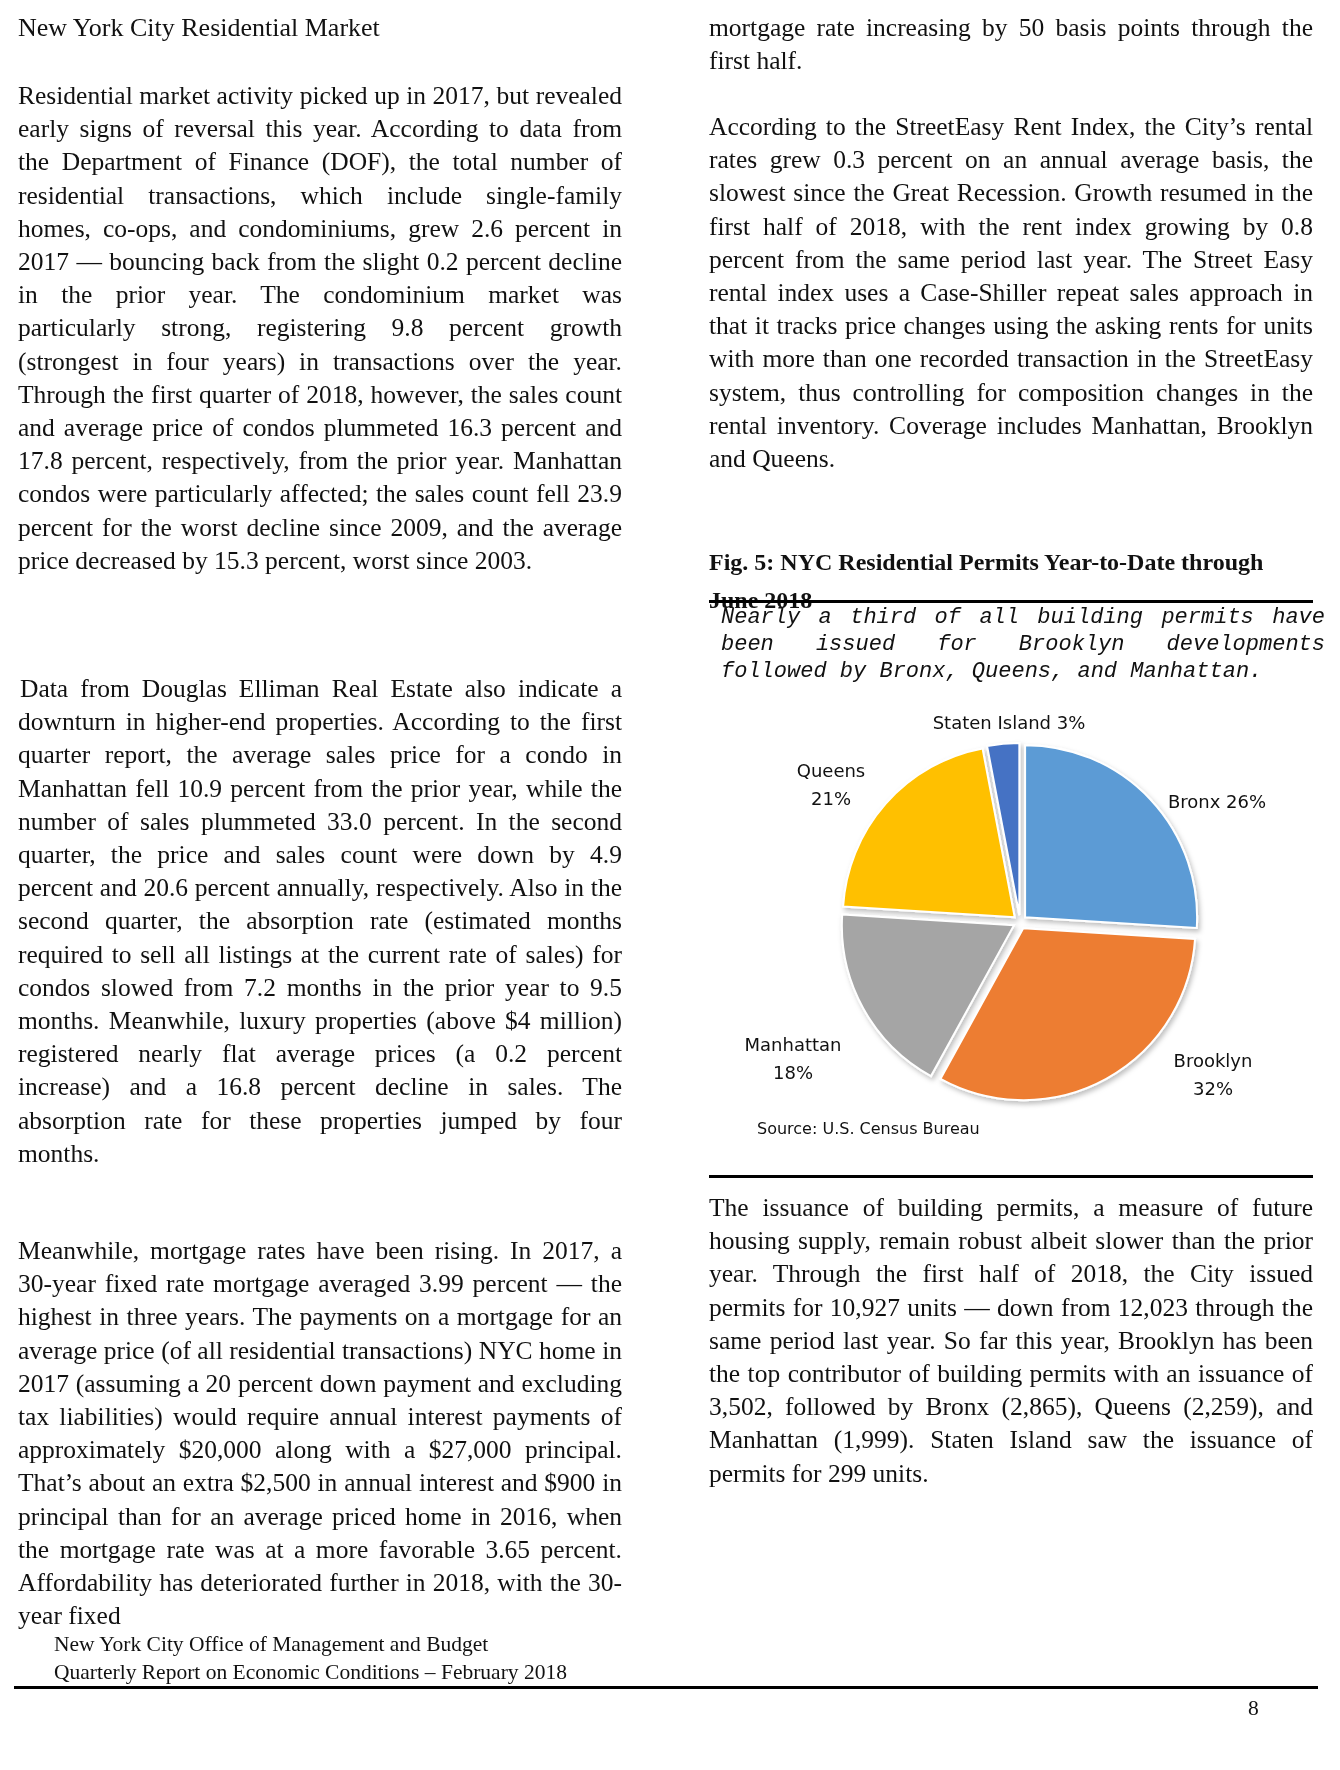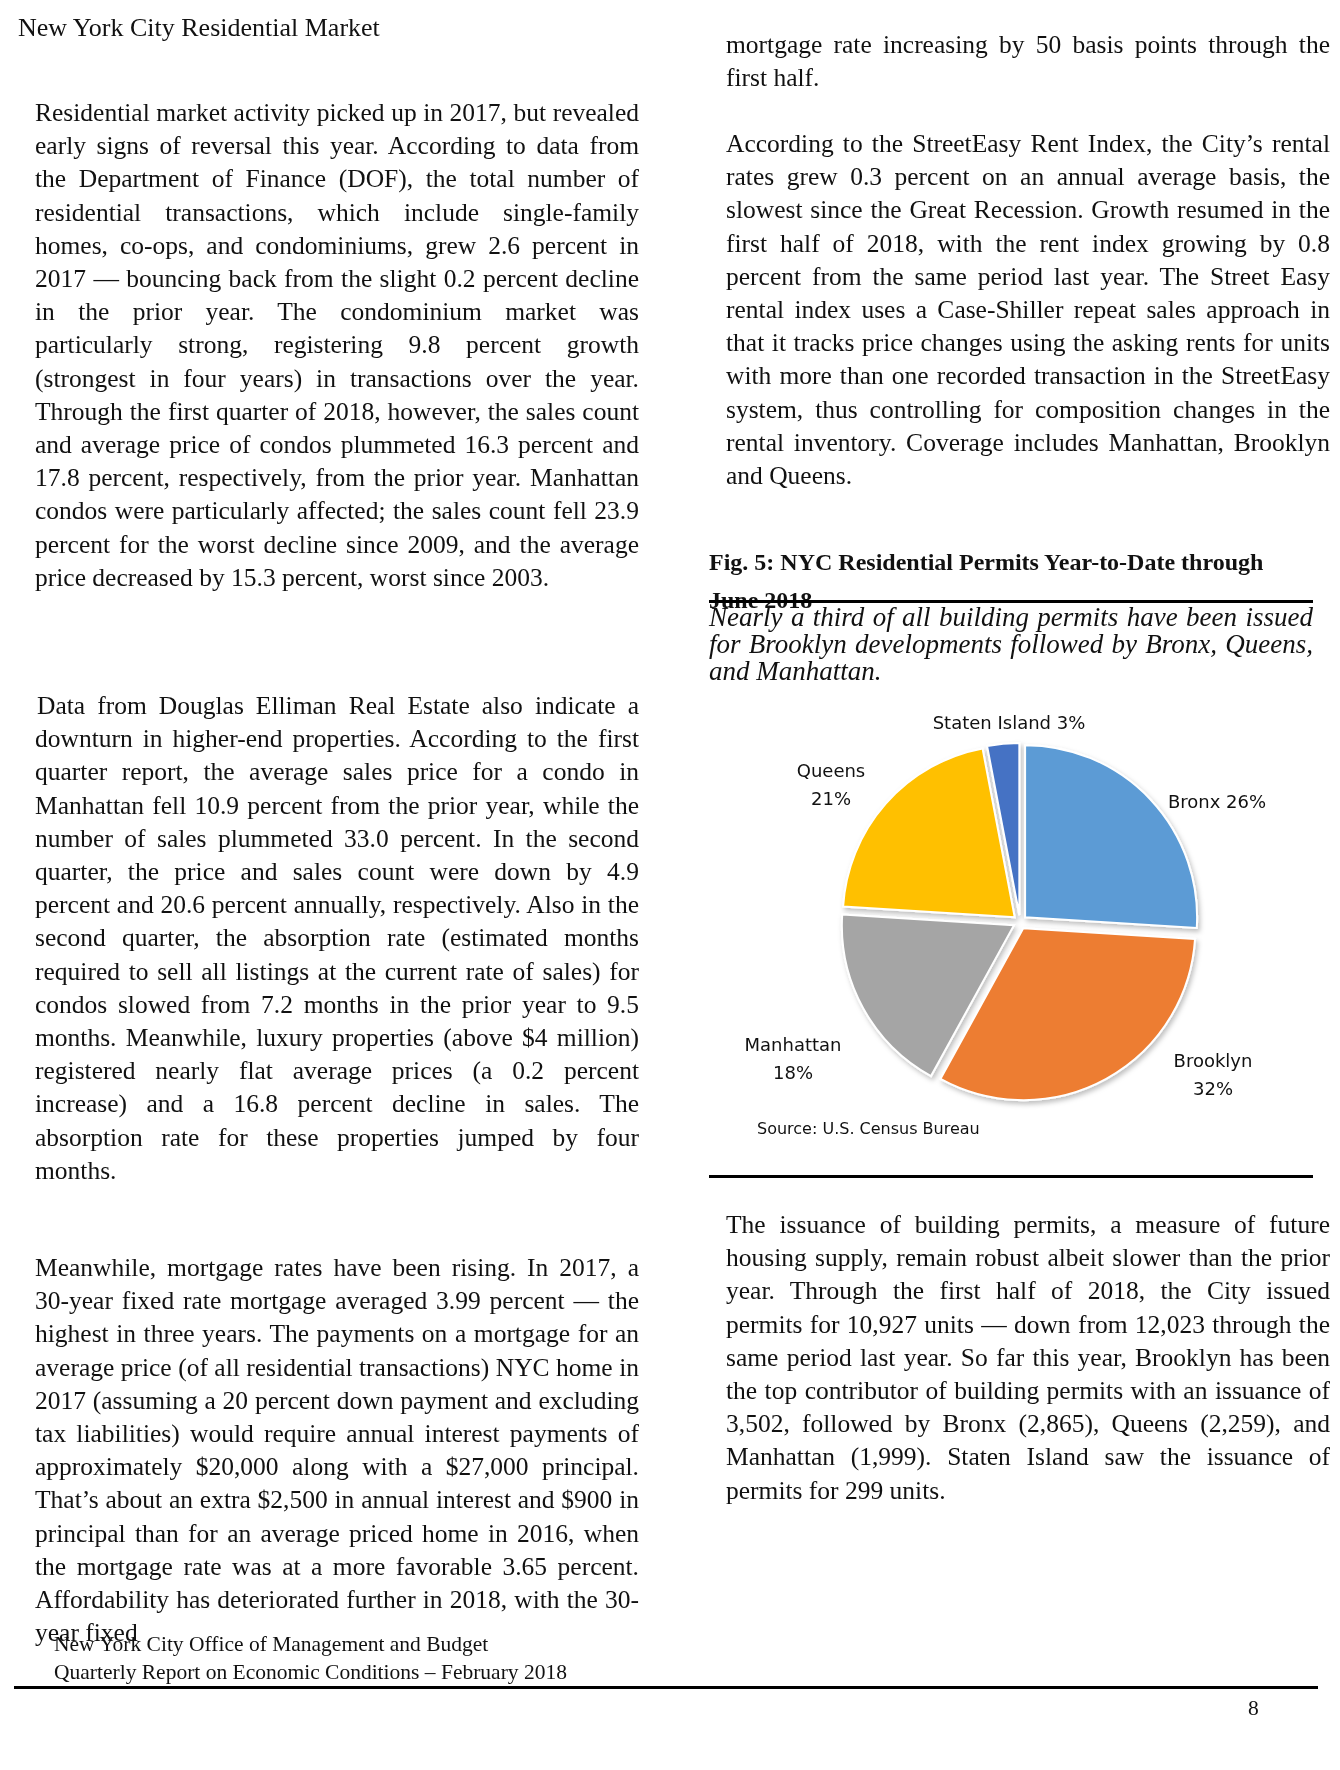--- a/index.html
+++ b/index.html
@@ -1,25 +1,25 @@
 <!DOCTYPE html>
 <html><head>
 <meta charset="utf-8">
 <style>
   html, body { margin:0; padding:0; background:#ffffff; }
   body { width:1340px; height:1770px; position:relative; overflow:hidden; color:#111; font-family:"Liberation Serif", serif; }
   .col { position:absolute; }
   .left { left:18px; top:0; width:604px; }
   .right { left:709px; top:0; width:604px; }
   .h1 { position:absolute; left:0; top:12px; font-weight:normal; font-size:26px; line-height:32px; white-space:nowrap; }
-  .para { position:absolute; left:0; width:100%; font-size:25.5px; line-height:33.2px; text-align:justify; text-align-last:left; margin:17px; }
+  .para { position:absolute; left:0; width:100%; font-size:25.5px; line-height:33.2px; text-align:justify; text-align-last:left; margin:0; }
   .para.indent1 { text-indent:2px; }
   .fig-title { position:absolute; left:0; top:543px; width:100%; font-weight:bold; font-size:24px; line-height:38px; }
   .fig-rule { position:absolute; left:0; top:600px; width:604px; height:3px; background:#000; }
-  .fig-sub { position:absolute; left:0; top:604px; width:100%; font-style:italic; font-size:27px; line-height:27px; text-align:justify; text-align-last:left; }
+  .fig-sub { position:absolute; left:12px; top:604px; width:100%; font-style:italic; font-size:22px; line-height:27px; text-align:justify; text-align-last:left;font-family:Liberation Mono, monospace; }
   .bottom-rule { position:absolute; left:0; top:1175px; width:604px; height:3px; background:#000; }
   .footer-rule { position:absolute; left:14px; top:1686px; width:1304px; height:3px; background:#000; }
   .footer { position:absolute; left:18px; top:1630px; font-size:21.5px; line-height:28px;margin-left:36px; }
   .page-num { position:absolute; left:1248px; top:1694px; font-size:21.5px; line-height:28px; }
   svg#pie { position:absolute; left:709px; top:700px; width:604px; height:450px; overflow:visible; }
   .pie-label { font-family:"DejaVu Sans", sans-serif; font-size:18px; fill:#111; }
   .pie-source { font-family:"DejaVu Sans", sans-serif; font-size:16px; fill:#111; }
 </style>
 </head>
 <body>

